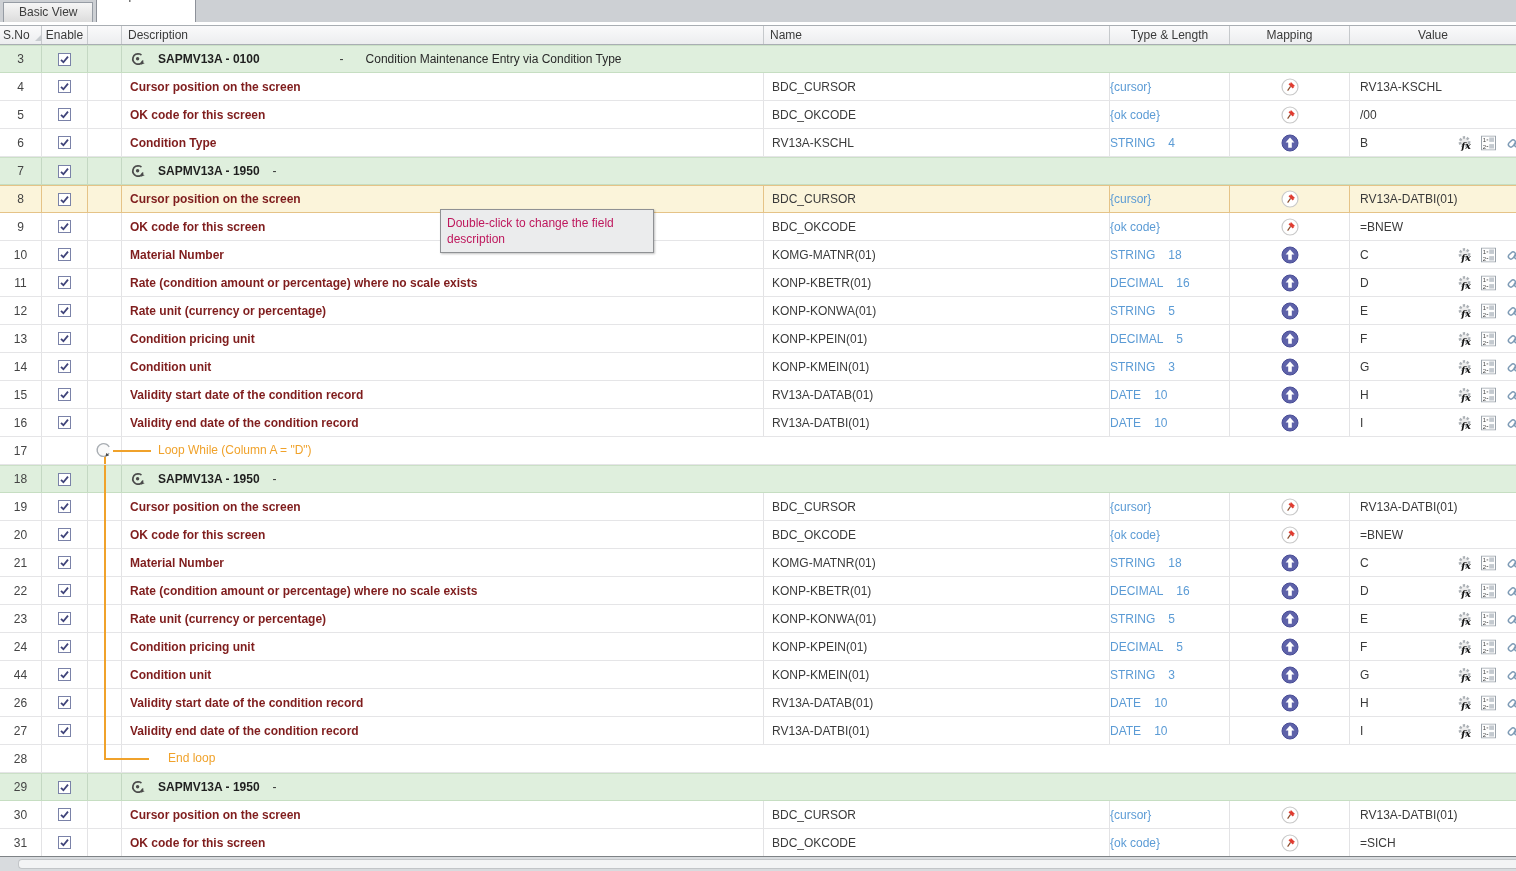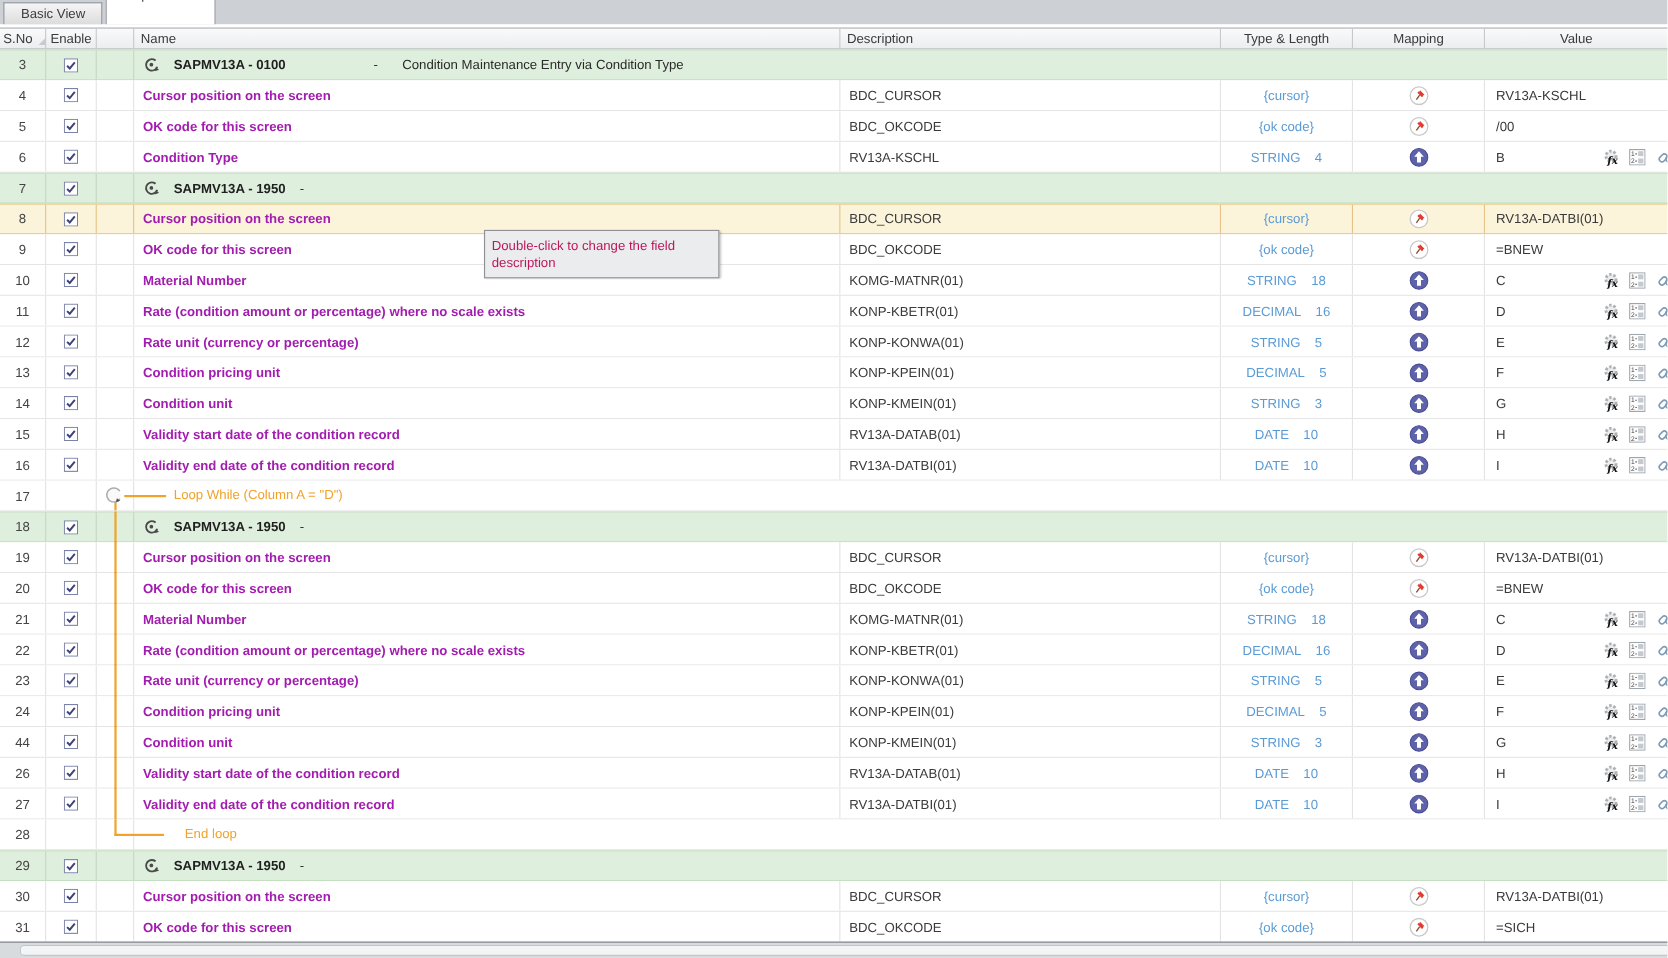--- a/index.html
+++ b/index.html
@@ -31,23 +31,23 @@
        height:28px;box-sizing:border-box;border-bottom:1px solid #E5E5E7;position:relative;background:#fff;}
   .row.screen{background:#DFEFDD;border-bottom:1px solid #C6DEC2;border-top:1px solid #CBE0C7;}
   .row.hl{background:#FBF4DA;border-top:1px solid #E5C387;border-bottom:1px solid #E5C387;}
   .cell{box-sizing:border-box;display:flex;align-items:center;overflow:hidden;white-space:nowrap;}
   .vb{border-right:1px solid #E3E3E5;}
   .row.screen .vb{border-right-color:rgba(80,110,80,0.18);}
   .row.hl .vb{border-right-color:#E5C387;}
   .sno{justify-content:center;color:#444;}
   .en{justify-content:center;}
   .cb{width:13px;height:13px;display:inline-flex;}
-  .desc{font-weight:bold;color:#a21caf;padding-left:8px;}
+  .desc{font-weight:bold;color:#7f1d1d;padding-left:8px;}
   .name{color:#3A3A3A;padding-left:8px;}
-  .type{justify-content:center;color:#5B9BD5;gap:13px;}
+  .type{color:#5B9BD5;gap:13px;}
   .map{justify-content:center;}
   .val{padding-left:10px;position:relative;color:#3A3A3A;}
   .vic{position:absolute;top:50%;transform:translateY(-50%);display:inline-flex;}
   .ic-fx{right:42px;}
   .ic-list{right:20px;}
   .ic-link{right:-7px;}
   
   .wide{display:flex;align-items:center;padding-left:8px;}
   .scr-ic{display:inline-flex;width:16px;height:16px;}
   .scr-title{font-weight:bold;color:#1F1F1F;margin-left:12px;}
@@ -78,22 +78,22 @@
 </div>
 <div class="tabgap"></div>
 
 <div class="ghead">
   <div class="hcell sno-h">
     <span>S.No</span>
     <span class="sorttri"></span>
   </div>
   <div class="hcell center">Enable</div>
   <div class="hcell"></div>
+  <div class="hcell">Description</div>
   <div class="hcell">Name</div>
-  <div class="hcell">Description</div>
   <div class="hcell center">Type &amp; Length</div>
   <div class="hcell center">Mapping</div>
   <div class="hcell center">Value</div>
 </div>
 
 <div id="grid">
     <div class="row screen">
       <div class="cell sno vb">3</div>
       <div class="cell en vb">
         <span class="cb">

